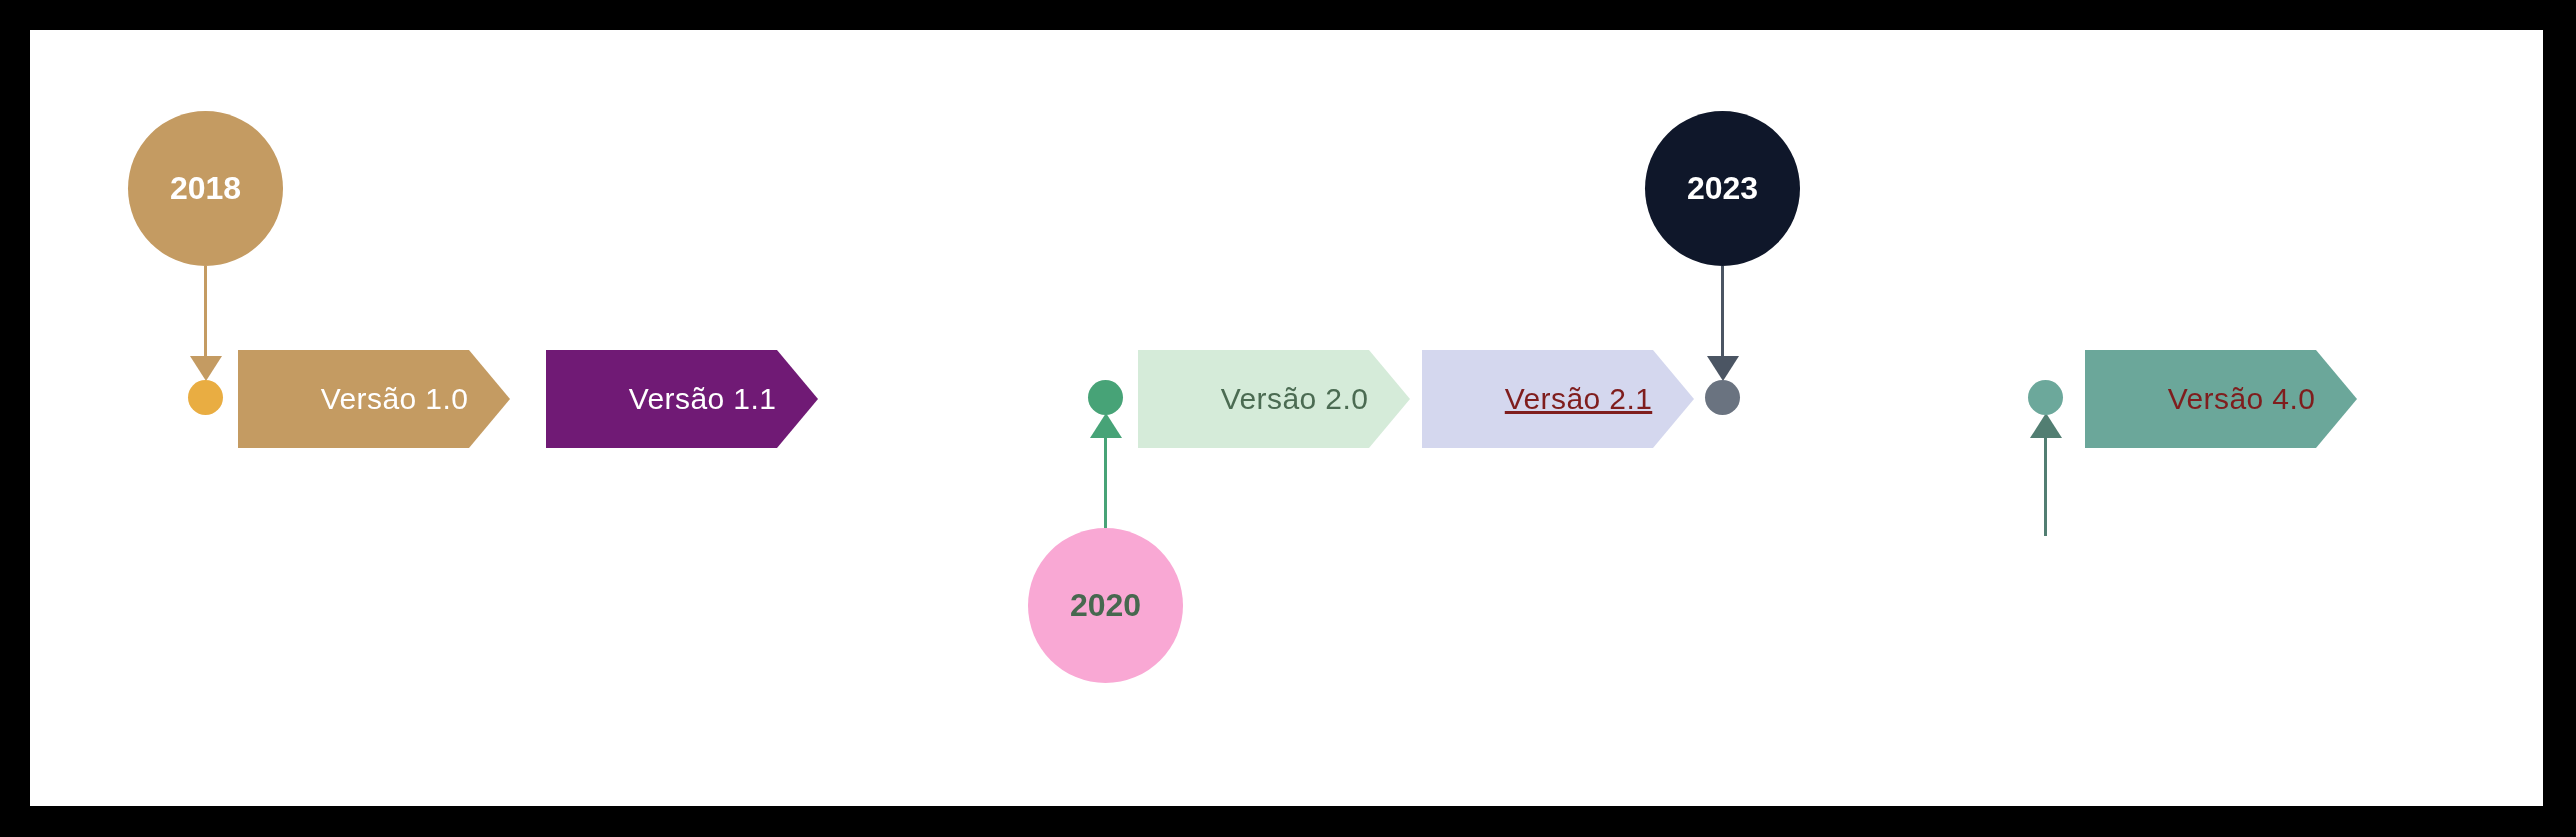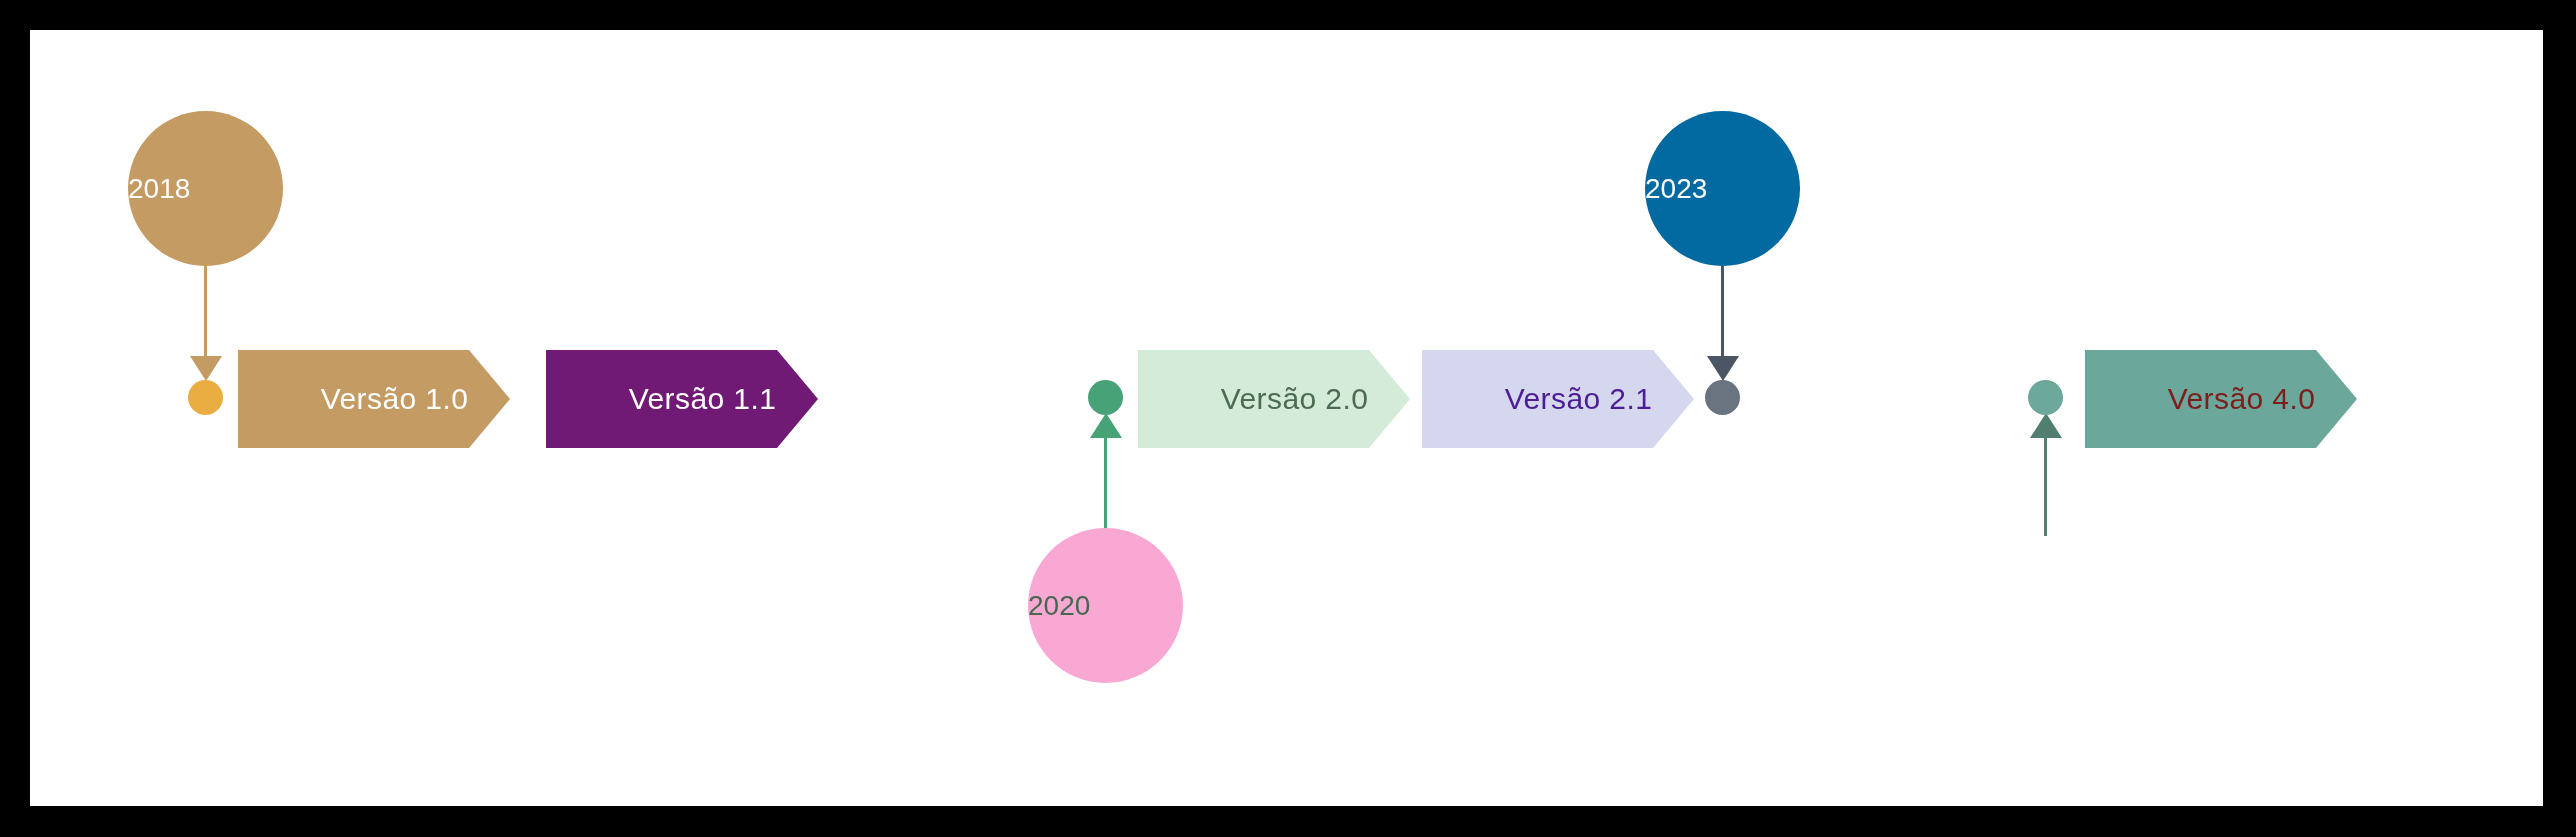--- a/index.html
+++ b/index.html
@@ -28,22 +28,23 @@
     display: block;
     width: 231px;
     text-align: center;
     font-size: 30px;
     letter-spacing: 0.4px;
   }
   .year-circle {
     position: absolute;
     width: 155px; height: 155px;
     border-radius: 50%;
-    display: flex; align-items: center; 
-    font-size: 28px;
+    display: flex; align-items: center; justify-content: center;
+    font-size: 32px;
+    font-weight: bold;
   }
   .stem { position: absolute; width: 3.2px; }
   .head { position: absolute; width: 32px; height: 25px; }
   .head.down { clip-path: polygon(0 0, 100% 0, 50% 100%); }
   .head.up   { clip-path: polygon(50% 0, 0 100%, 100% 100%); }
   .dot {
     position: absolute;
     width: 35px; height: 35px;
     border-radius: 50%;
   }
@@ -65,38 +66,38 @@
       <div class="chevron" style="left: 238px; top: 350px; background: rgb(196, 155, 98);">
         <span class="label" style="color: rgb(255, 255, 255);">Versão 1.0</span>
       </div>
       <div class="chevron" style="left: 510px; top: 350px; background: #701a75; margin-left: 36px;">
         <span class="label" style="color: rgb(255, 255, 255);">Versão 1.1</span>
       </div>
       <div class="chevron" style="left: 1138px; top: 350px; background: rgb(213, 235, 217);">
         <span class="label" style="color: rgb(75, 107, 82);">Versão 2.0</span>
       </div>
       <div class="chevron" style="left: 1422px; top: 350px; background: rgb(212, 215, 238);">
-        <span class="label" style="color: #4c1d95;">Versão 2.1</span>
+        <span class="label" style="color: #7f1d1d; text-decoration: underline;">Versão 2.1</span>
       </div>
       <div class="chevron" style="left: 2085px; top: 350px; background: rgb(107, 167, 154);">
         <span class="label" style="color: #7f1d1d;">Versão 4.0</span>
       </div>
       <div class="year-circle" style="left: 128px; top: 111px; background: rgb(196, 155, 98); color: rgb(255, 255, 255);">
         <span>2018</span>
       </div>
       <div class="stem" style="background: rgb(196, 155, 98); left: 204px; top: 266px; height: 90px;"></div>
       <div class="head down" style="background: rgb(196, 155, 98); left: 190px; top: 356px;"></div>
       <div class="dot" style="left: 188px; top: 380px; background: rgb(233, 173, 66);"></div>
       <div class="year-circle" style="left: 1028px; top: 528px; background: #f9a8d4; color: rgb(71, 104, 79);">
         <span>2020</span>
       </div>
       <div class="stem" style="background: rgb(71, 163, 119); left: 1104px; top: 434px; height: 94px;"></div>
       <div class="head up" style="background: rgb(71, 163, 119); left: 1090px; top: 413px;"></div>
       <div class="dot" style="left: 1088px; top: 380px; background: rgb(71, 163, 119);"></div>
-      <div class="year-circle" style="left: 1645px; top: 111px; background: #0369a1; color: rgb(255, 255, 255);">
+      <div class="year-circle" style="left: 1645px; top: 111px; background: #0f172a; color: rgb(255, 255, 255);">
         <span>2023</span>
       </div>
       <div class="stem" style="background: rgb(75, 85, 99); left: 1721px; top: 266px; height: 90px;"></div>
       <div class="head down" style="background: rgb(75, 85, 99); left: 1707px; top: 356px;"></div>
       <div class="dot" style="left: 1705px; top: 380px; background: rgb(106, 115, 128);"></div>
       <div class="stem" style="background: rgb(82, 126, 114); left: 2044px; top: 434px; height: 102px;"></div>
       <div class="head up" style="background: rgb(82, 126, 114); left: 2030px; top: 413px;"></div>
       <div class="dot" style="left: 2028px; top: 380px; background: rgb(108, 168, 155);"></div>
     </div>
 </div>

